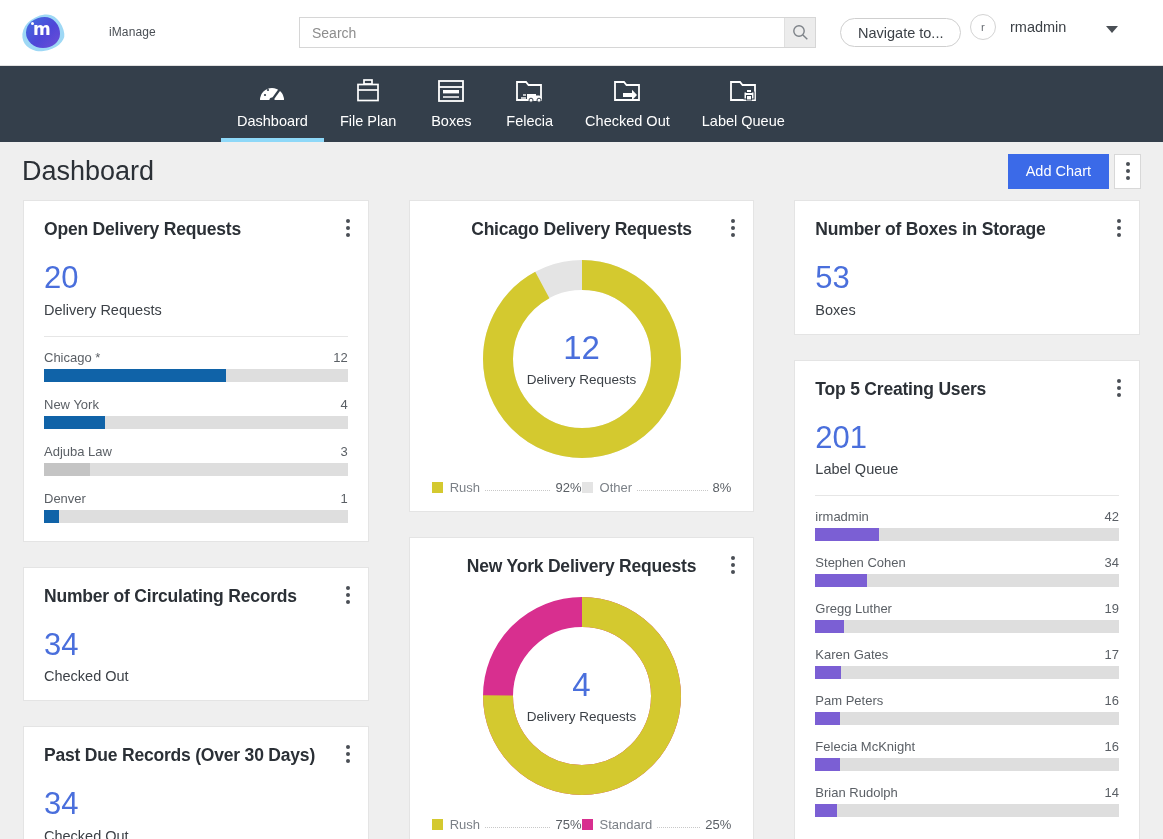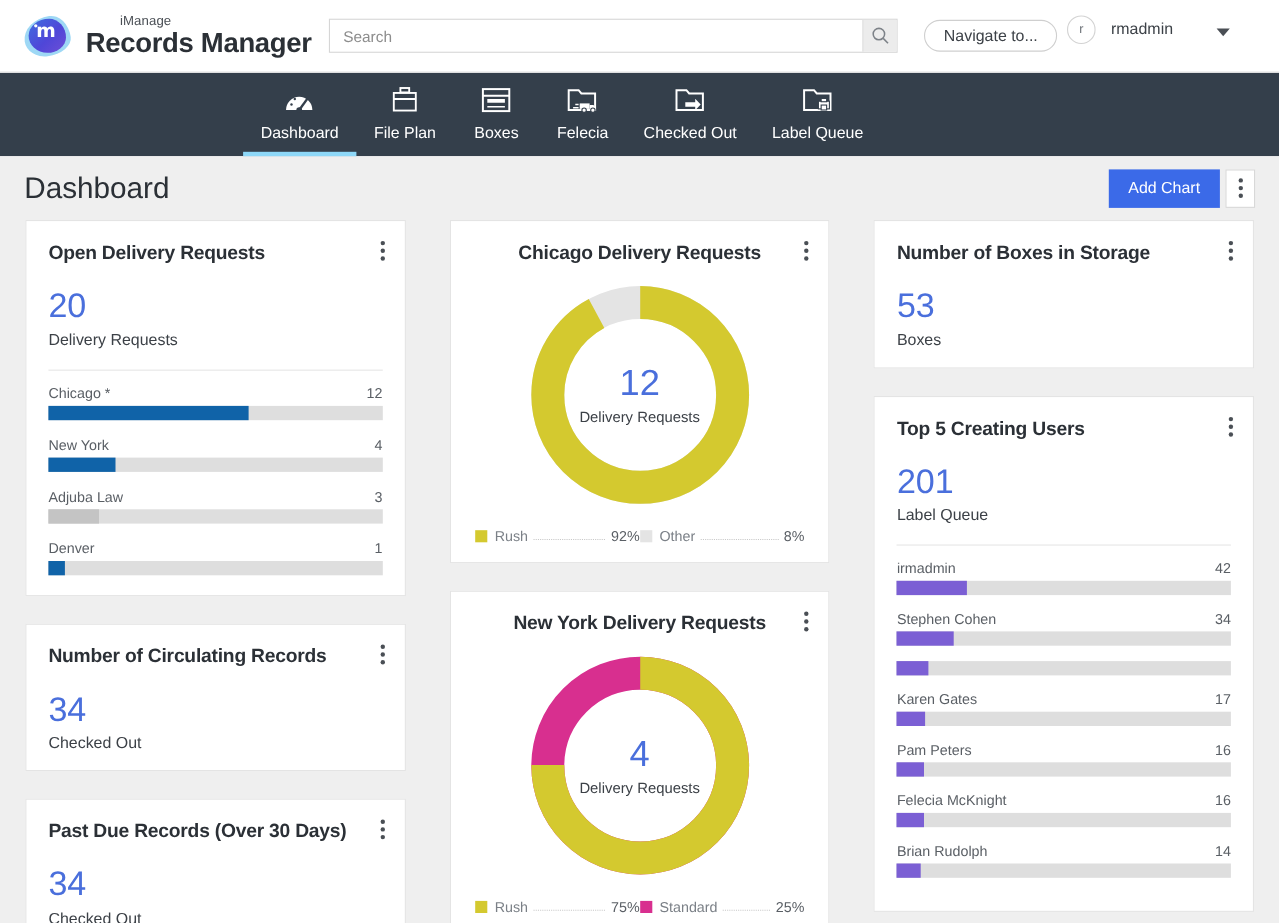--- a/index.html
+++ b/index.html
@@ -186,21 +186,20 @@
 <div class="topbar">
   <div class="brand">
     <div class="logo-mark">
       <div class="blob-back"></div>
       <div class="blob-front"></div>
       <div class="dot"></div>
       <div class="m">m</div>
     </div>
     <div class="brand-text">
       <div class="brand-top">iManage</div>
-      <div class="brand-main">Records Manager</div>
     </div>
   </div>
 
   <div class="search-wrap">
     <input class="search-input" type="text" placeholder="Search" style="">
     <button class="search-btn">
       <svg width="17" height="17" viewBox="0 0 17 17">
         <circle cx="7" cy="7" r="5.2" fill="none" stroke="#7d8288" stroke-width="1.4"></circle>
         <line x1="10.9" y1="10.9" x2="15.3" y2="15.3" stroke="#7d8288" stroke-width="1.4"></line>
       </svg>
@@ -502,20 +501,24 @@
         <div class="bar-head">
           <span>Stephen Cohen</span>
           <span>34</span>
         </div>
         <div class="bar-track">
           <div class="bar-fill purple" style="width:16.9%"></div>
         </div>
       </div>
 
       <div class="bar-row">
+        <div class="bar-head">
+          <span>Gregg Luther</span>
+          <span>19</span>
+        </div>
         <div class="bar-track">
           <div class="bar-fill purple" style="width:9.5%"></div>
         </div>
       </div>
 
       <div class="bar-row">
         <div class="bar-head">
           <span>Karen Gates</span>
           <span>17</span>
         </div>

